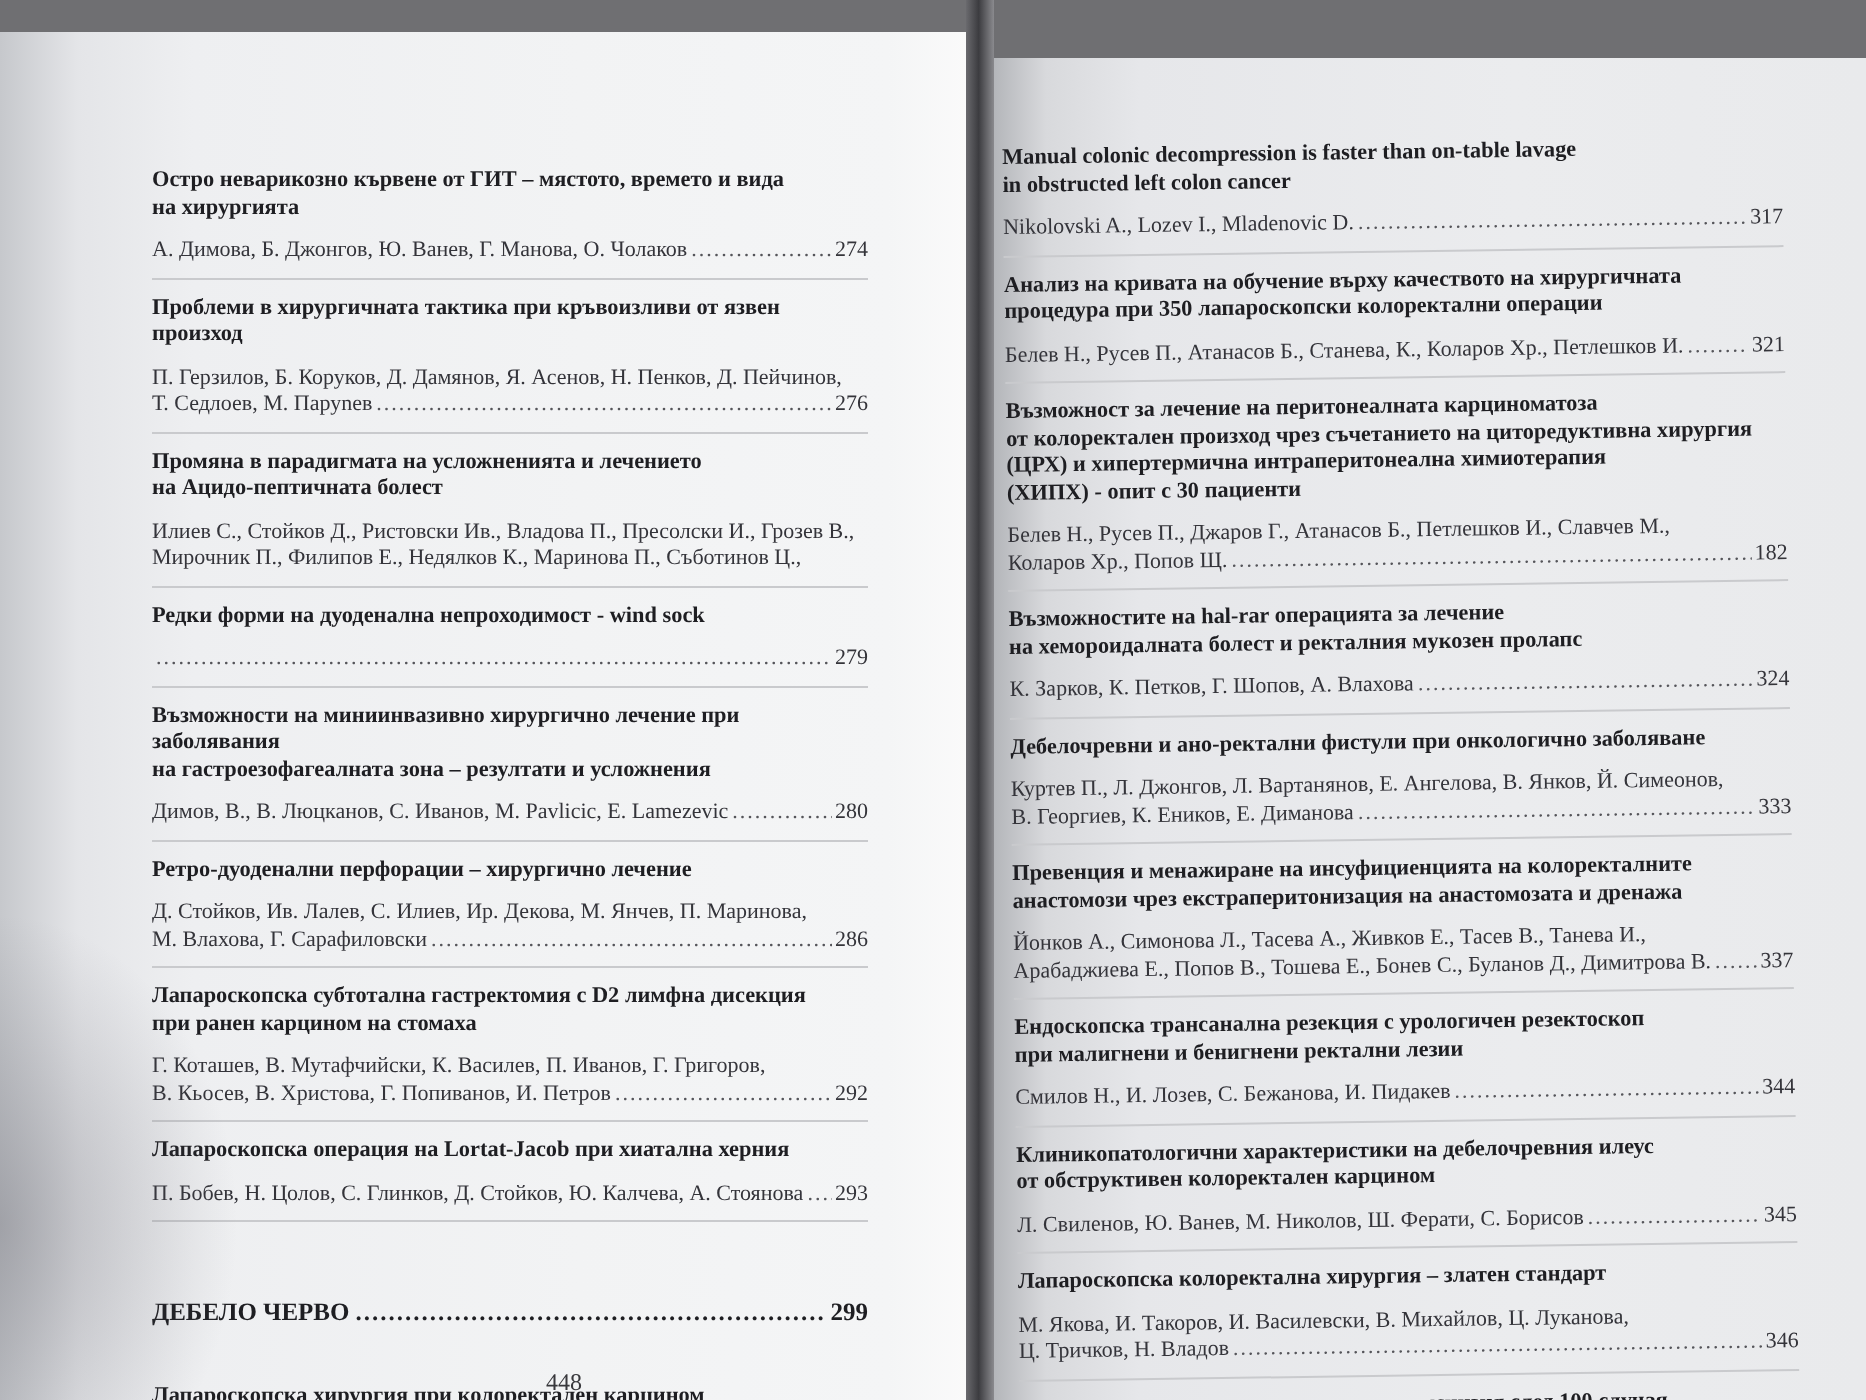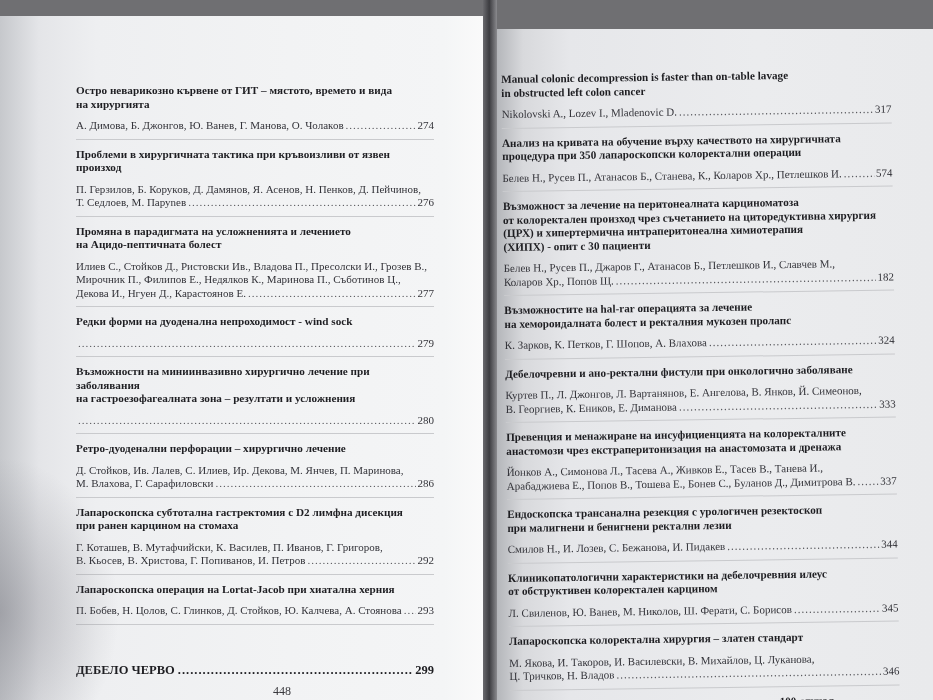--- a/index.html
+++ b/index.html
@@ -106,43 +106,39 @@
             </span>
           </div>
         </div>
         <div class="divider"></div>
         <div class="entry">
           <div class="title">Промяна в парадигмата на усложненията и лечението
 на Ацидо-пептичната болест</div>
           <div class="authors">
             <span class="author-line">Илиев С., Стойков Д., Ристовски Ив., Владова П., Пресолски И., Грозев В.,</span>
             <span class="author-line">Мирочник П., Филипов Е., Недялков К., Маринова П., Съботинов Ц.,</span>
-            <span class="last-line">
-              <span>Декова И., Нгуен Д., Карастоянов Е.</span>
-              <span class="dots"></span>
-              <span class="pg">277</span>
-            </span>
           </div>
         </div>
         <div class="divider"></div>
         <div class="entry">
           <div class="title">Редки форми на дуоденална  непроходимост - wind sock</div>
           <div class="authors">
             <span class="last-line">
               <span class="dots"></span>
               <span class="pg">279</span>
             </span>
           </div>
         </div>
         <div class="divider"></div>
         <div class="entry">
           <div class="title">Възможности на миниинвазивно  хирургично лечение при заболявания
 на гастроезофагеалната зона –  резултати и усложнения</div>
           <div class="authors">
             <span class="last-line">
+              <span>Димов, В., В. Люцканов, С. Иванов, M. Pavlicic, E. Lamezevic</span>
               <span class="dots"></span>
               <span class="pg">280</span>
             </span>
           </div>
         </div>
         <div class="divider"></div>
         <div class="entry">
           <div class="title">Ретро-дуоденални перфорации – хирургично лечение</div>
           <div class="authors">
             <span class="author-line">Д. Стойков, Ив. Лалев, С. Илиев, Ир. Декова, М. Янчев,  П. Маринова,</span>
@@ -209,21 +205,21 @@
           </div>
         </div>
         <div class="divider"></div>
         <div class="entry">
           <div class="title">Анализ  на кривата на обучение  върху качеството на хирургичната
 процедура при 350 лапароскопски колоректални операции</div>
           <div class="authors">
             <span class="last-line">
               <span>Белев Н., Русев П., Атанасов Б., Станева, К., Коларов Хр., Петлешков И.</span>
               <span class="dots"></span>
-              <span class="pg">574</span>
+              <span class="pg">321</span>
             </span>
           </div>
         </div>
         <div class="divider"></div>
         <div class="entry">
           <div class="title">Възможност за лечение на перитонеалната карциноматоза
 от колоректален произход чрез съчетанието на циторедуктивна хирургия
 (ЦРХ) и хипертермична интраперитонеална химиотерапия
 (ХИПХ) - опит с 30 пациенти</div>
           <div class="authors">

